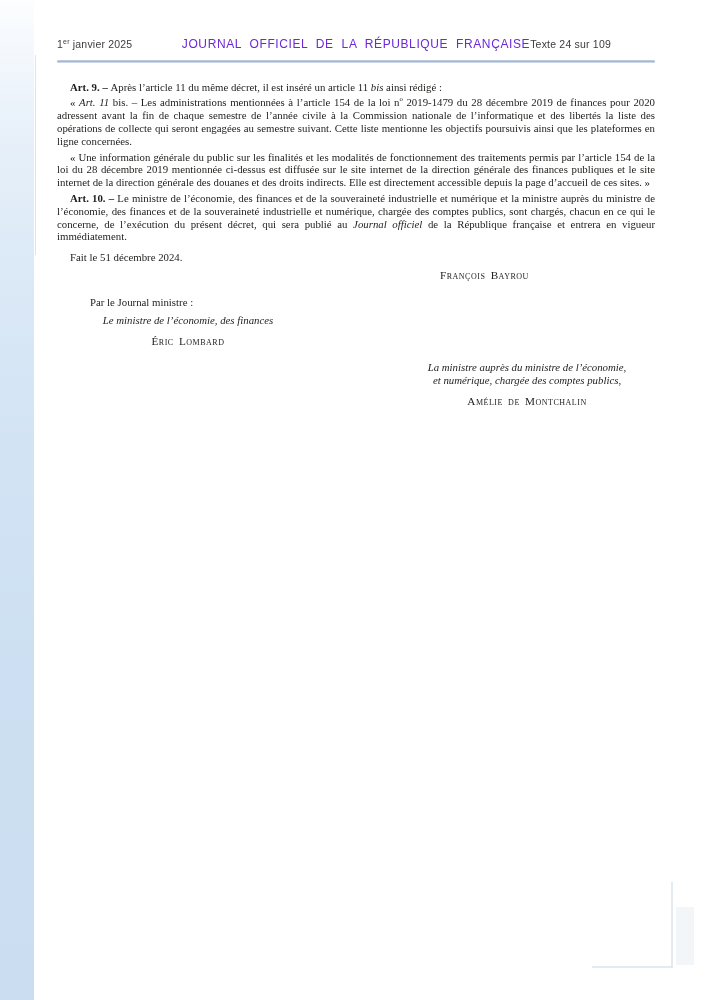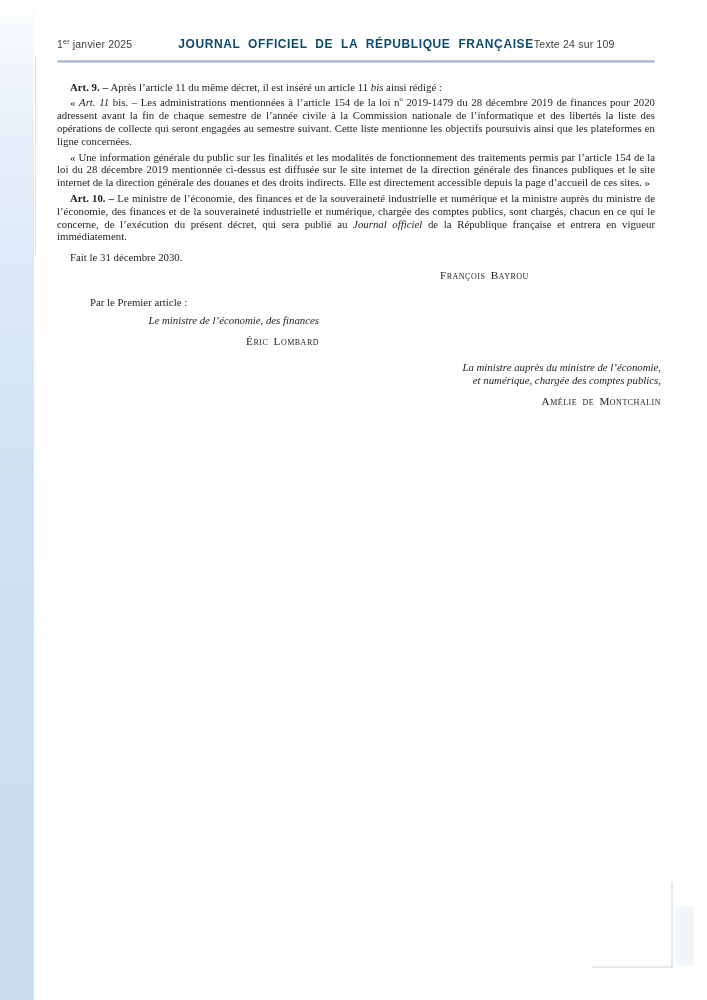--- a/index.html
+++ b/index.html
@@ -65,23 +65,23 @@
     padding-top: 37px;
     font-family: "Liberation Sans", "DejaVu Sans", sans-serif;
     font-size: 10.5px;
     color: #3c3c3c;
   }
   .header-date { width: 140px; text-align: left; letter-spacing: 0.2px; }
   .header-date sup { font-size: 7px; vertical-align: super; line-height: 0; }
   .jo-title {
     flex: 1;
     text-align: right;
-    color: #0c4a6e;
+    color: #6d28d9;
     font-size: 12px;
-    font-weight: bold;
+    font-weight: normal;
     letter-spacing: 0.6px;
     word-spacing: 4px;
     white-space: nowrap;
   }
   .header-ref { width: 140px; text-align: left; letter-spacing: 0.2px; }
   .header-rule {
     margin-top: 9px;
     height: 3px;
     border-radius: 2px;
     background: linear-gradient(180deg, #cdd7e5 0%, #9fb3ce 45%, #dde5f0 100%);
@@ -106,21 +106,21 @@
   .sc-name {
     font-variant: small-caps;
     font-size: 11.2px;
     letter-spacing: 0.5px;
     word-spacing: 2px;
   }
   .par-premier {
     margin: 15px 0 0 33px;
     font-size: 10.8px;
   }
-  .sig-block { text-align: right; font-size: 10.8px; line-height: 13px; }
+  .sig-block { text-align: center; font-size: 10.8px; line-height: 13px; }
   .sig-block .ital { font-style: italic; }
   .sig-left  { width: 262px; margin: 6px 0 0 0; }
   .sig-right { width: 268px; margin: 13px 0 0 336px; }
   .sig-block .name { margin-top: 8px; }
 </style>
 </head>
 <body>
 
 <div class="page">
 
@@ -138,26 +138,26 @@
       <div class="header-ref">Texte 24 sur 109</div>
     </div>
 
     <div class="header-rule"></div>
 
     <div class="article">
         <p class="para"><span class="b">Art. 9.</span><span class="b"> – </span><span>Après l’article 11 du même décret, il est inséré un article 11 </span><span class="i">bis</span><span> ainsi rédigé :</span></p>
         <p class="para"><span>« </span><span class="i">Art. 11</span><span> bis. – Les administrations mentionnées à l’article 154 de la loi n</span><sup>o</sup><span> 2019-1479 du 28 décembre 2019 de finances pour 2020 adressent avant la fin de chaque semestre de l’année civile à la Commission nationale de l’informatique et des libertés la liste des opérations de collecte qui seront engagées au semestre suivant. Cette liste mentionne les objectifs poursuivis ainsi que les plateformes en ligne concernées.</span></p>
         <p class="para"><span>« Une information générale du public sur les finalités et les modalités de fonctionnement des traitements permis par l’article 154 de la loi du 28 décembre 2019 mentionnée ci-dessus est diffusée sur le site internet de la direction générale des finances publiques et le site internet de la direction générale des douanes et des droits indirects. Elle est directement accessible depuis la page d’accueil de ces sites. »</span></p>
         <p class="para"><span class="b">Art. 10.</span><span class="b"> – </span><span>Le ministre de l’économie, des finances et de la souveraineté industrielle et numérique et la ministre auprès du ministre de l’économie, des finances et de la souveraineté industrielle et numérique, chargée des comptes publics, sont chargés, chacun en ce qui le concerne, de l’exécution du présent décret, qui sera publié au </span><span class="i">Journal officiel</span><span> de la République française et entrera en vigueur immédiatement.</span></p>
-        <p class="para fait"><span>Fait le 31 décembre 2030.</span></p>
+        <p class="para fait"><span>Fait le 51 décembre 2024.</span></p>
       </div>
 
     <div class="sig-premier-name sc-name">François Bayrou</div>
 
-    <div class="par-premier">Par le Premier article :</div>
+    <div class="par-premier">Par le Journal ministre :</div>
 
     <div class="sig-block sig-left">
       <div class="ital">Le ministre de l’économie, des finances</div>
       <div class="name sc-name">Éric Lombard</div>
     </div>
 
     <div class="sig-block sig-right">
       <div class="ital">La ministre auprès du ministre de l’économie,</div>
       <div class="ital">et numérique, chargée des comptes publics,</div>
       <div class="name sc-name">Amélie de Montchalin</div>

